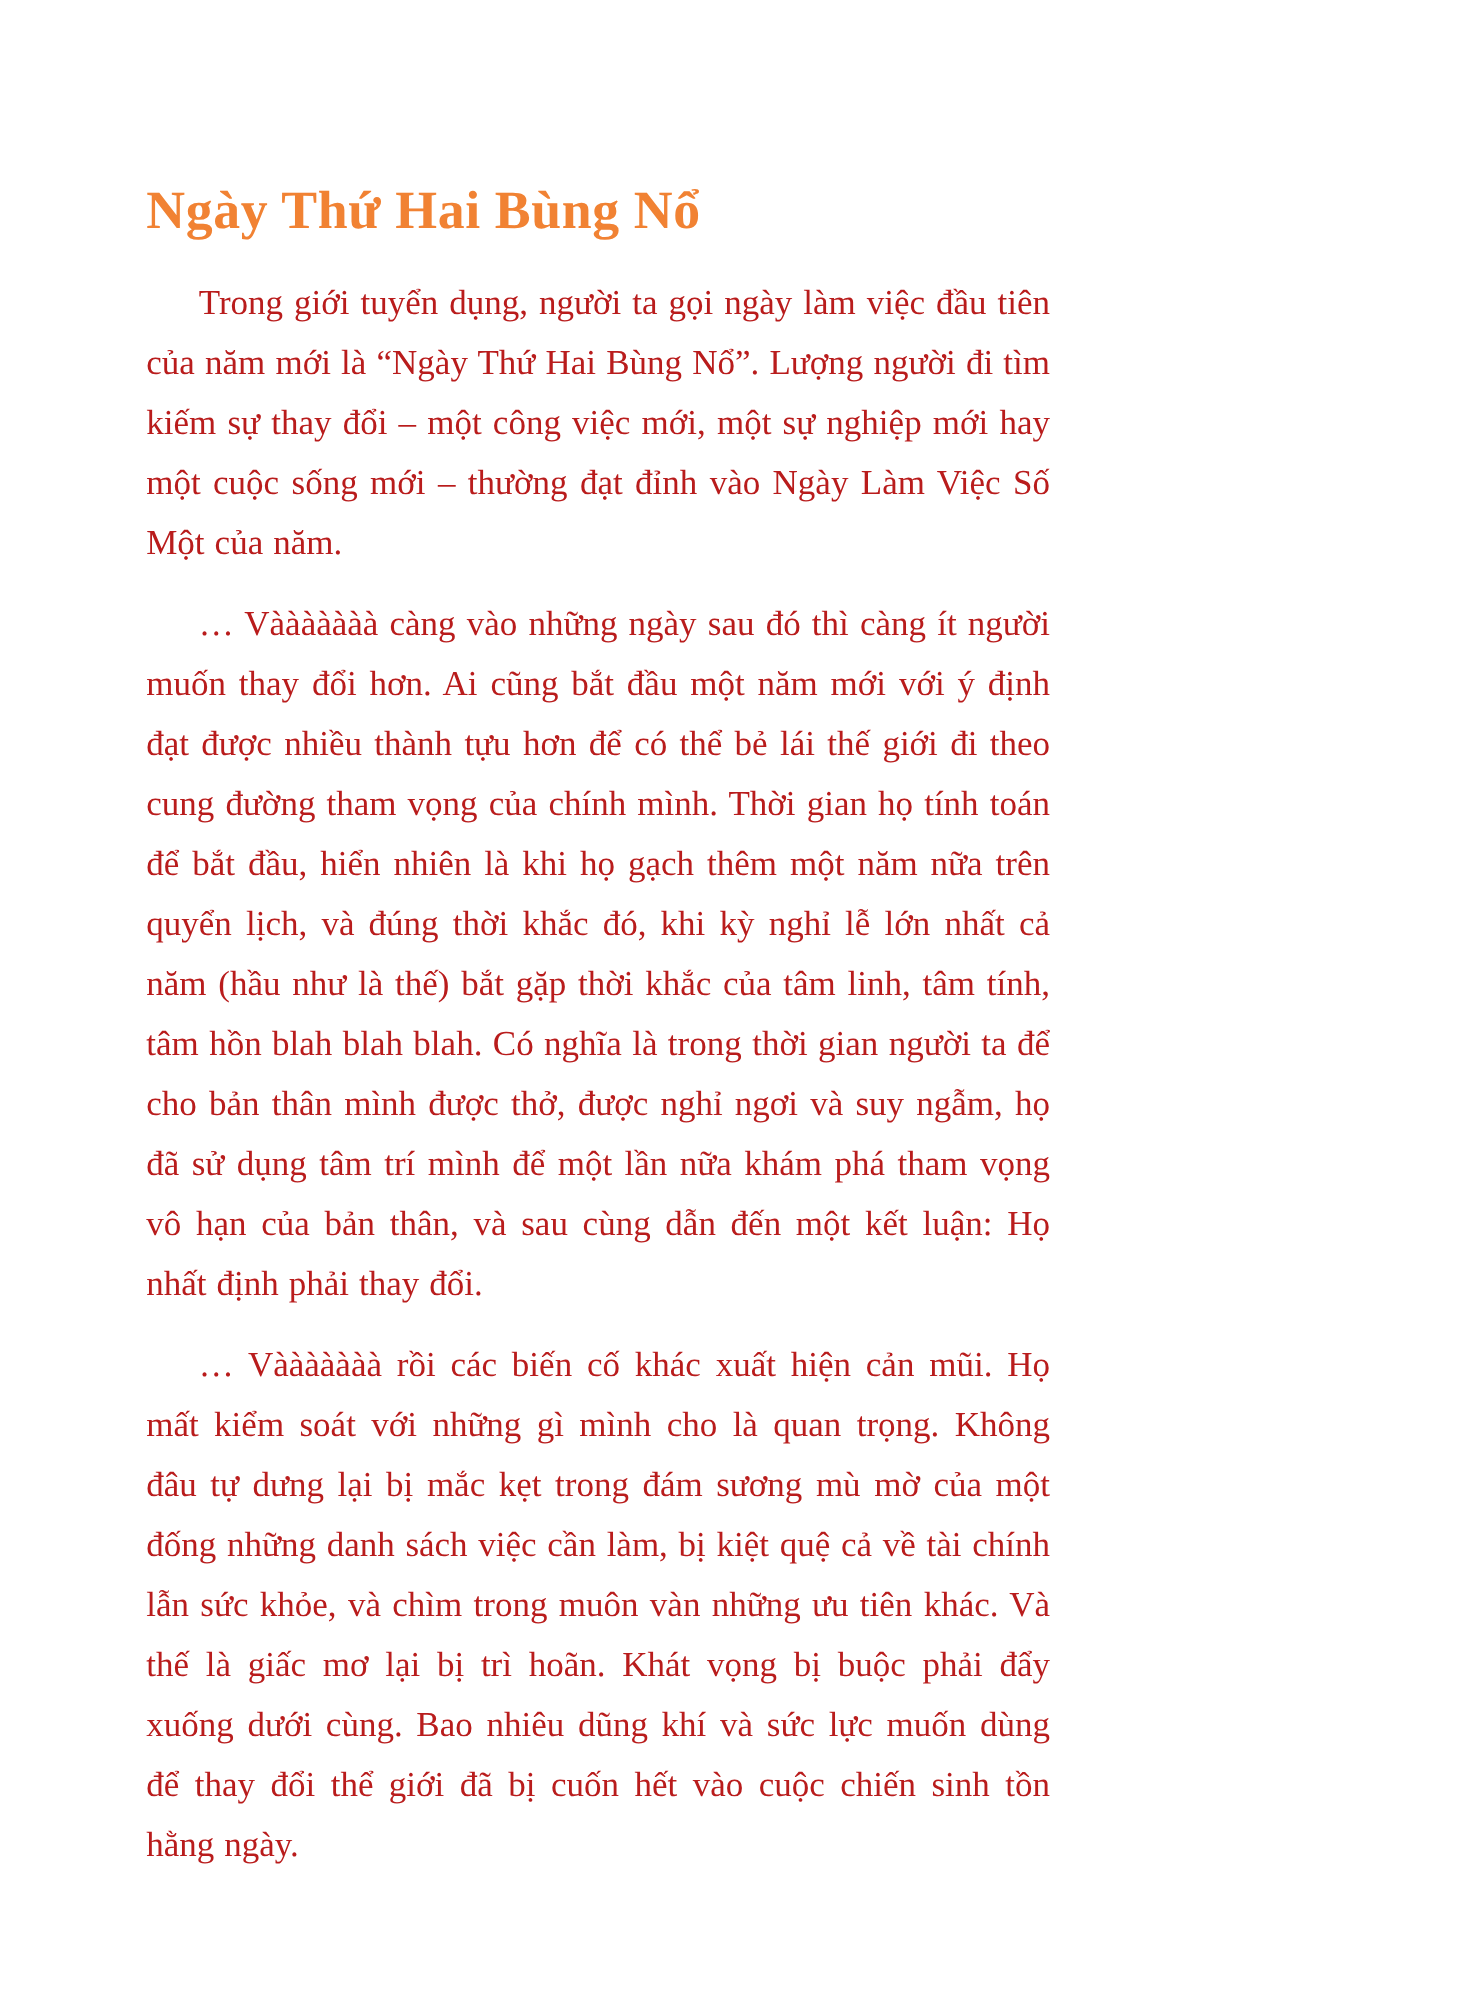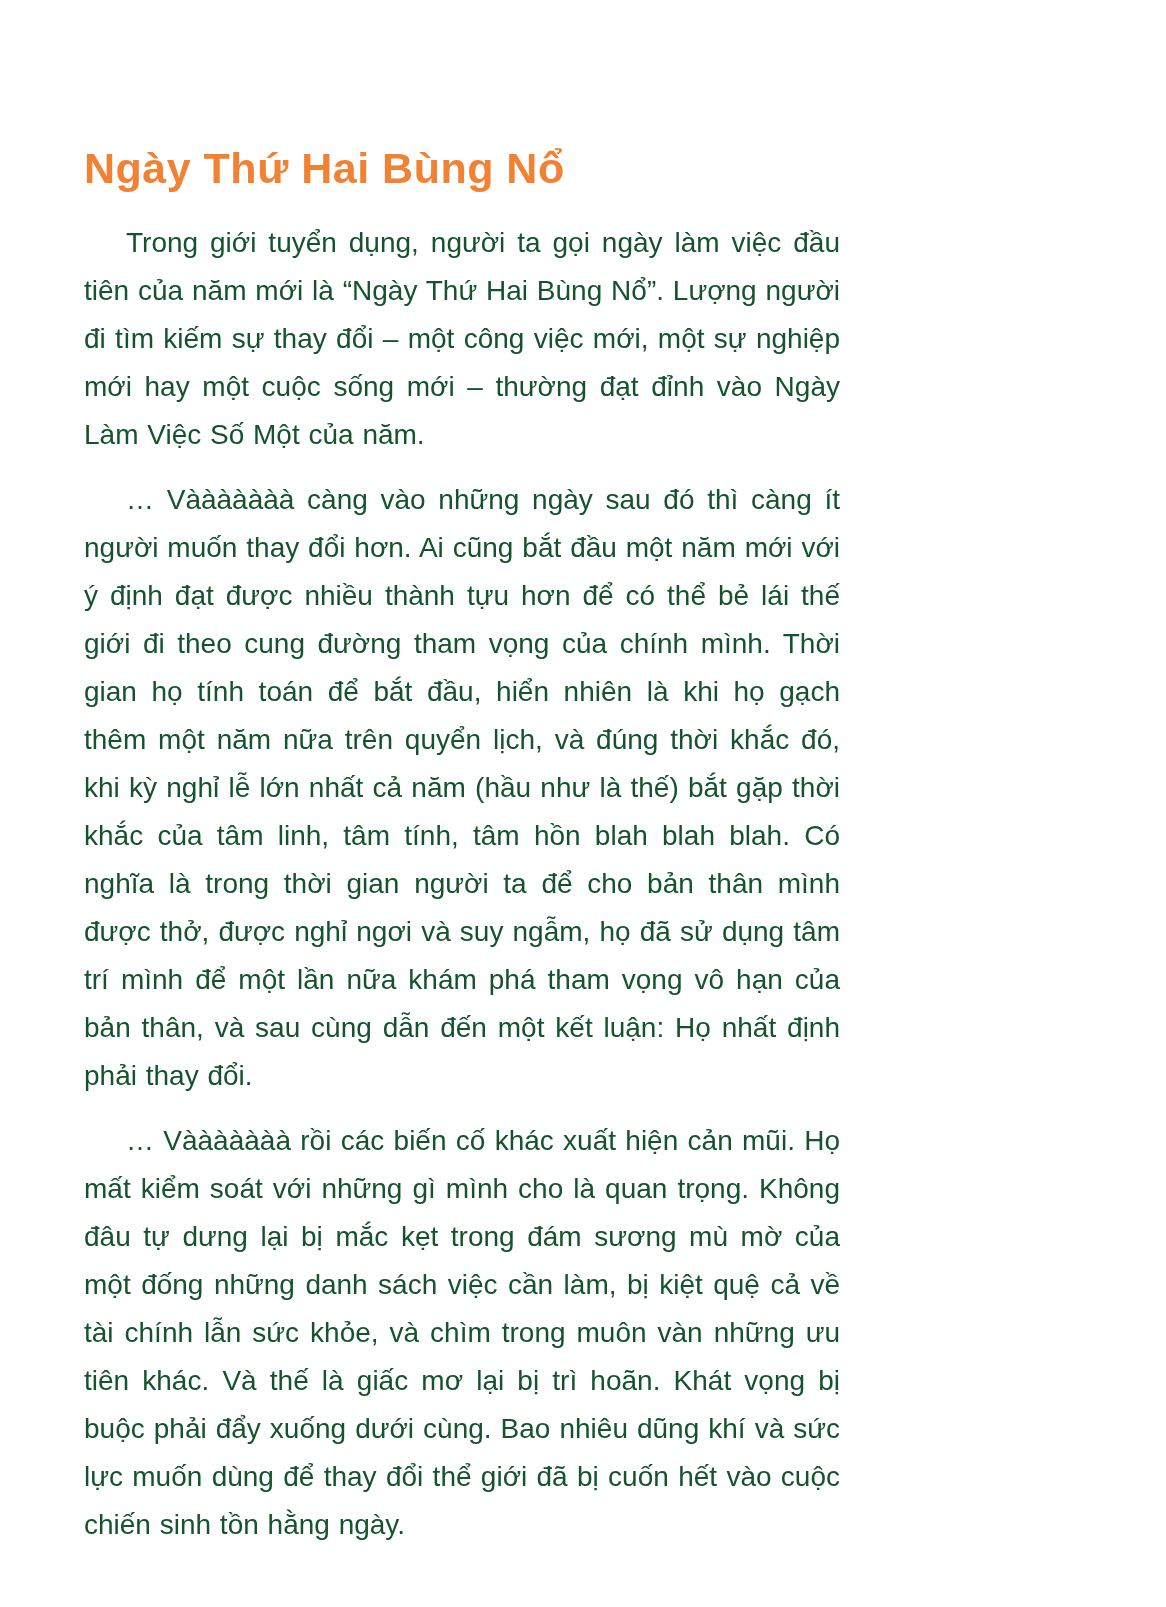--- a/index.html
+++ b/index.html
@@ -1,38 +1,38 @@
 <!DOCTYPE html>
 <html lang="vi"><head>
 <meta charset="utf-8">
 <style>
   html, body { margin: 0; padding: 0; background: #ffffff; }
   .page {
     position: relative;
     width: 1002px;
     height: 1607px;
     background: #ffffff;
-    font-family: Liberation Sans, sans-serif;
+    font-family: Liberation Serif, serif;
     box-sizing: border-box;
-    padding: 143px 162px 0 84px;
+    padding: 143px 162px 0 117px;
     overflow: hidden;
   }
   .page-title {
     margin: 0 0 24px 0;
     font-size: 43px;
     font-weight: 700;
     letter-spacing: 0.5px;
     color: #F18233;
     line-height: 1.2;
   }
   .body-copy p {
     margin: 0 0 17px 0;
     font-size: 28px;
     line-height: 48px;
-    color: #14532d;
+    color: #b91c1c;
     text-align: justify;
     text-indent: 42px;
     word-spacing: 1px;
   }
   .footer {
     position: absolute;
     right: 163px;
     top: 1456px;
     font-size: 27px;
     font-weight: 700;

